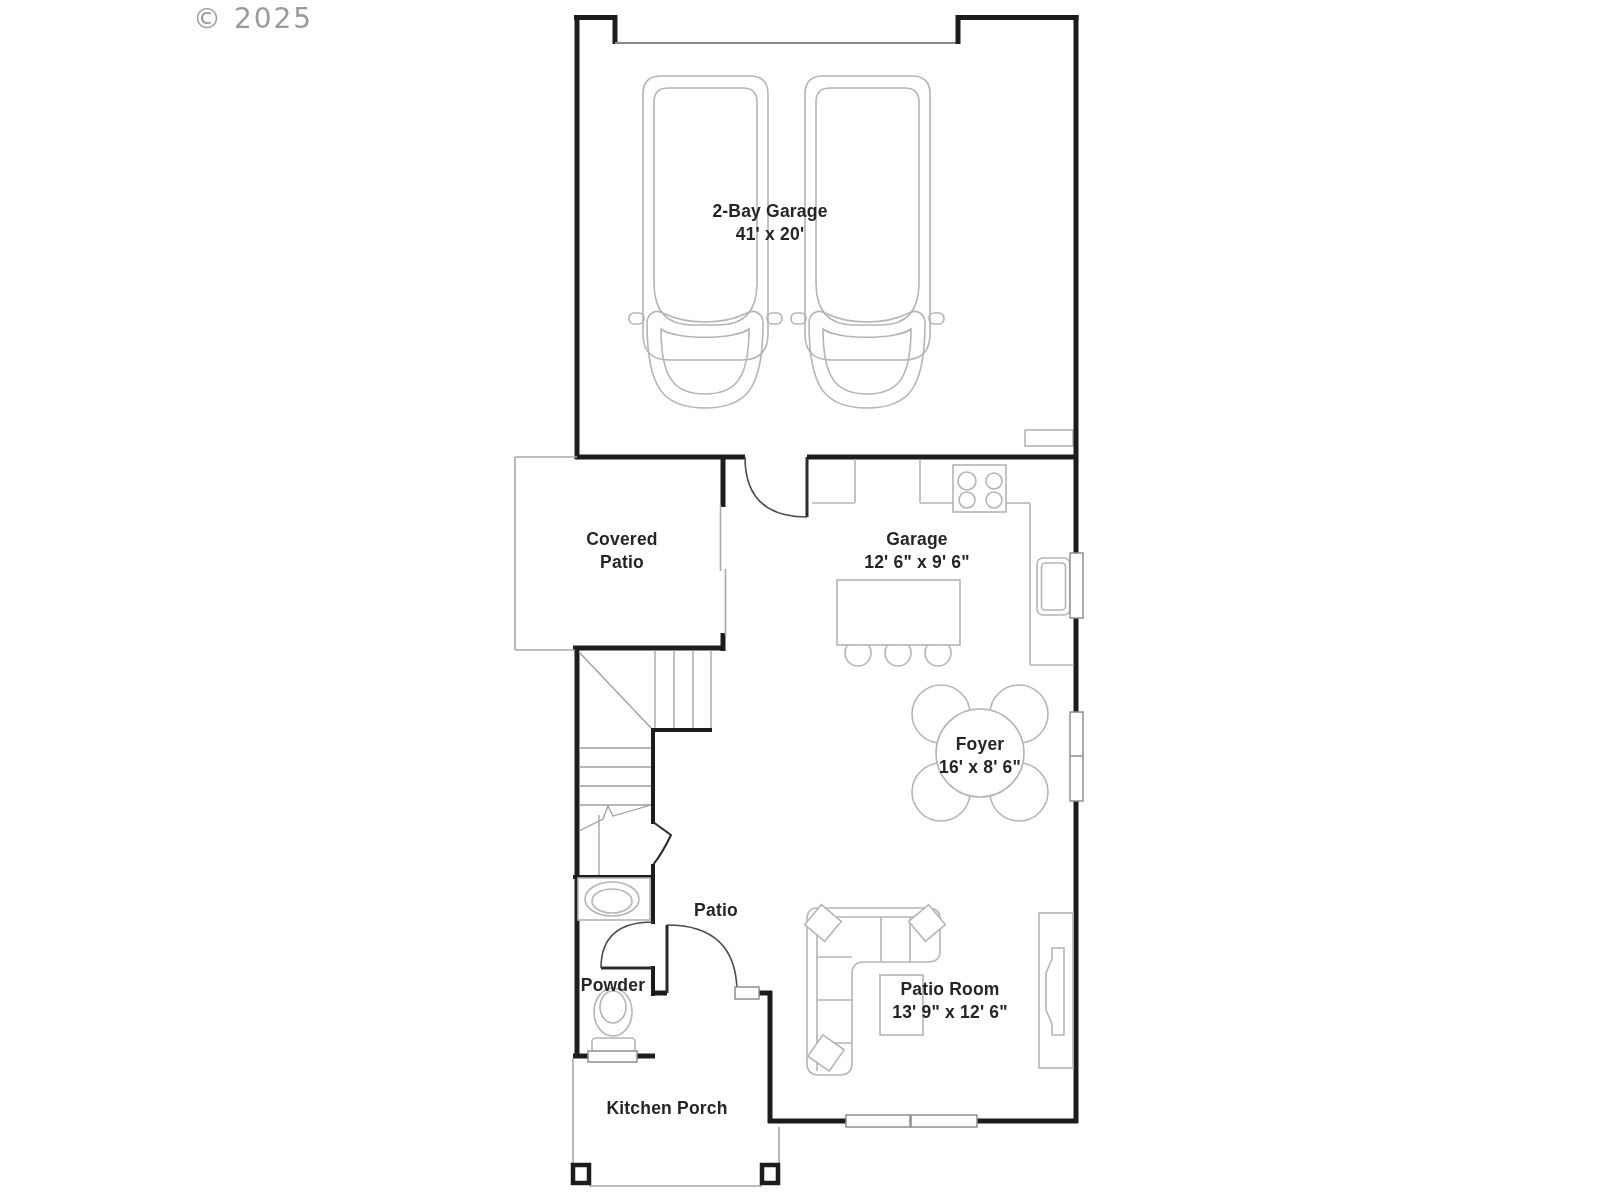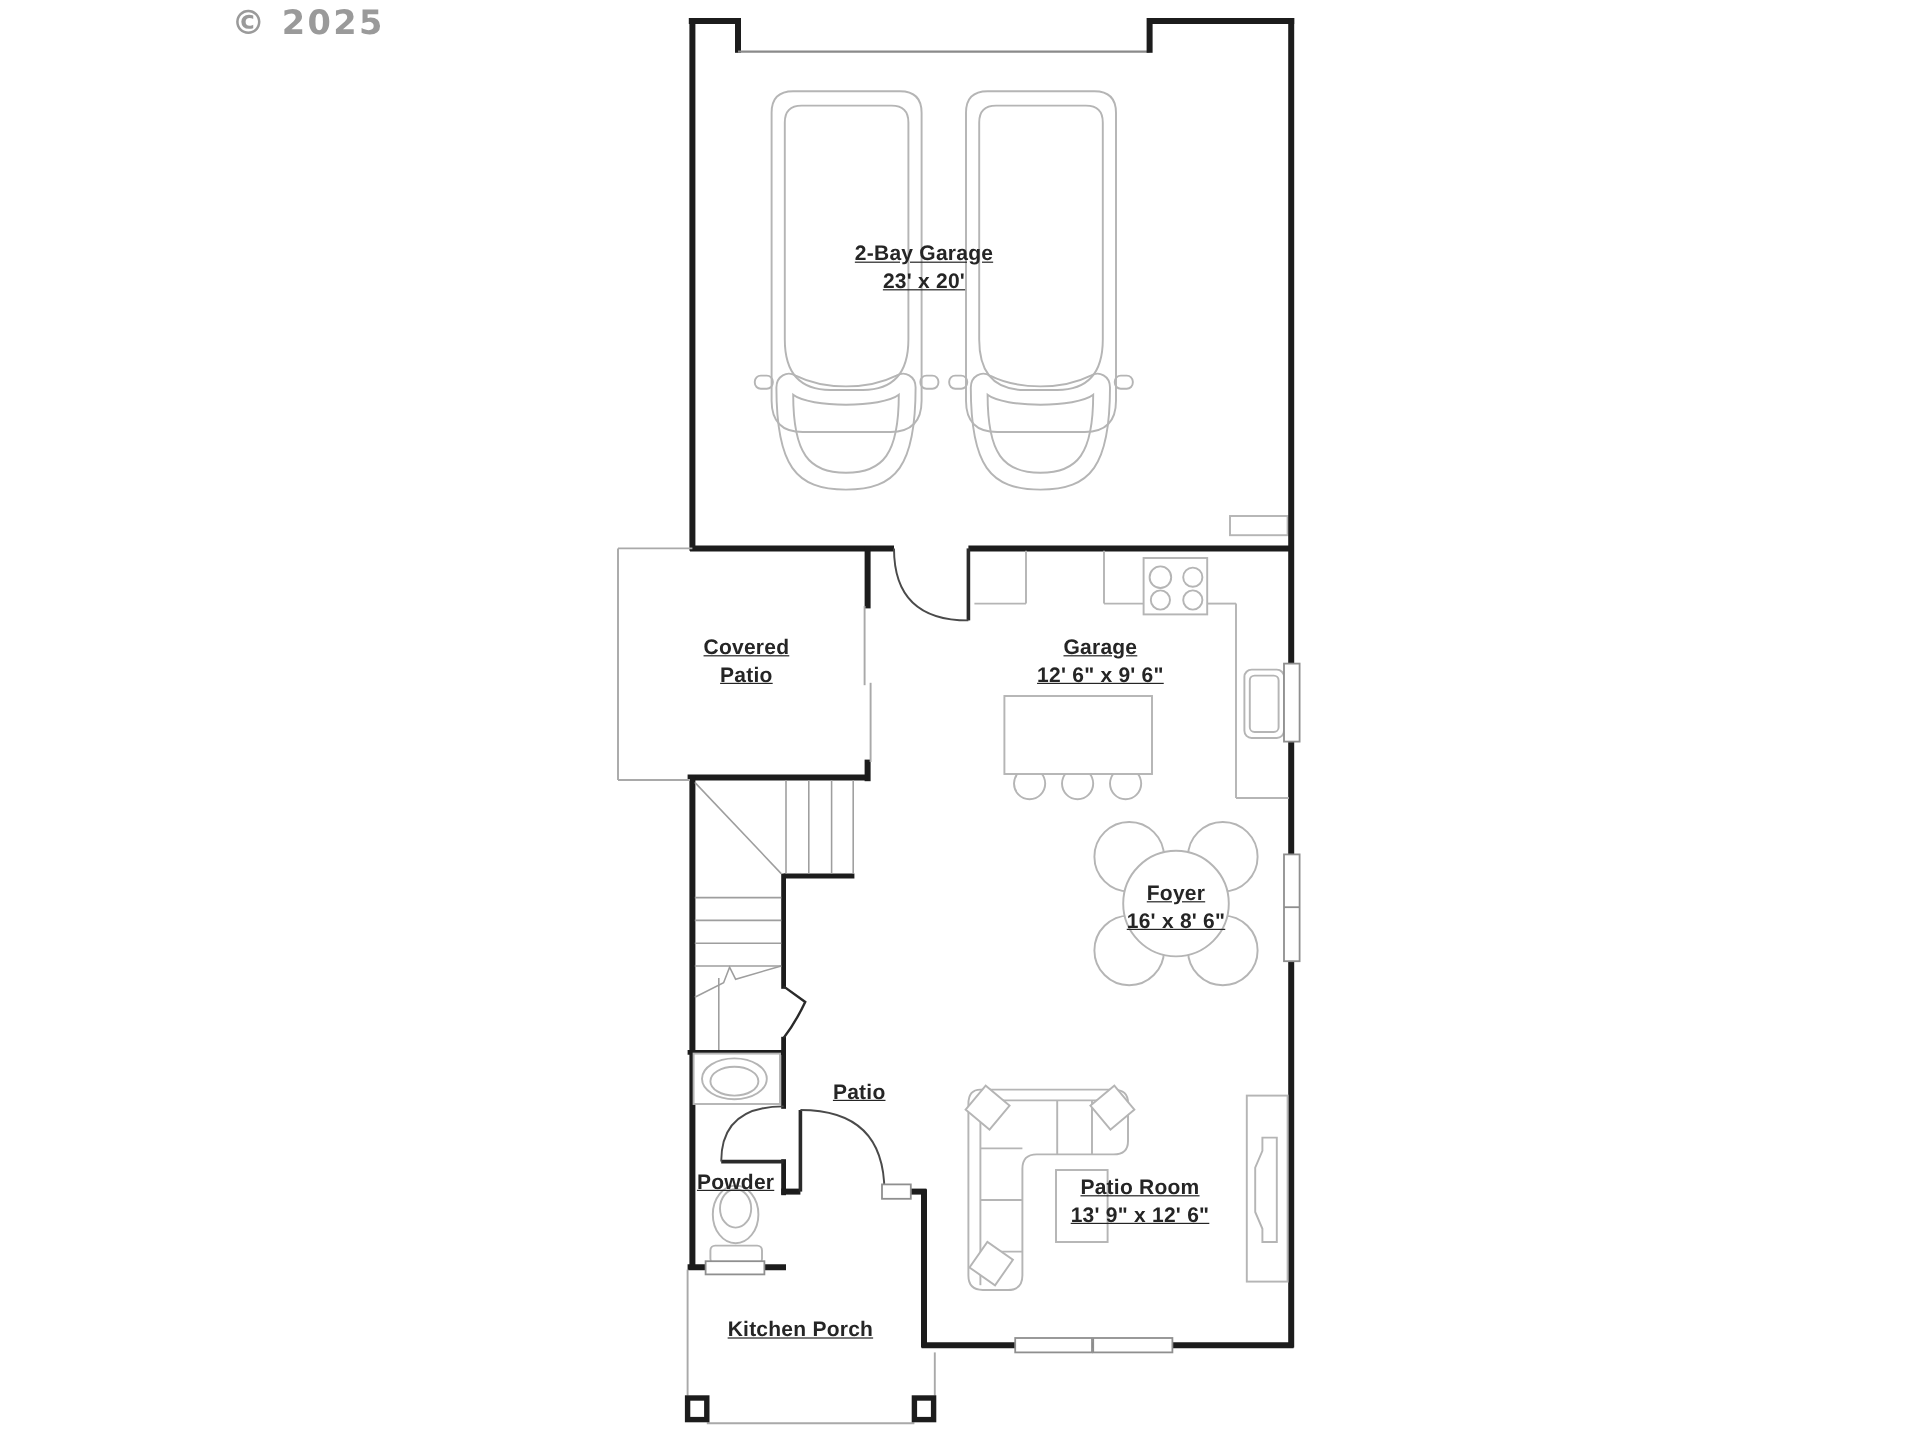--- a/index.html
+++ b/index.html
@@ -16,23 +16,23 @@
   .arc{stroke:#4a4a4a;stroke-width:1.6;fill:none;}
   .fx{stroke:var(--fixture);stroke-width:1.6;fill:none;}
   .fxw{stroke:var(--fixture);stroke-width:1.6;fill:#ffffff;}
   .tread{stroke:#9e9e9e;stroke-width:1.3;fill:none;}
   .out{stroke:var(--outline);stroke-width:1.6;fill:none;}
   .win{stroke:#8f8f8f;stroke-width:1.5;fill:#ffffff;}
   .gdoor{stroke:#8a8a8a;stroke-width:2;fill:none;}
   .post{stroke:var(--wall);stroke-width:4.5;fill:#ffffff;}
   .lbl{position:absolute;transform:translate(-50%,-50%);text-align:center;
        font-weight:bold;font-size:17.5px;line-height:23px;color:var(--text);
-       letter-spacing:.2px;white-space:nowrap;text-decoration:underline;}
+       letter-spacing:.2px;white-space:nowrap;}
   .lbl.wrap{white-space:normal;width:112px;}
-  .watermark{position:absolute;left:193px;top:2px;font-weight:bold;font-size:28px;
+  .watermark{position:absolute;left:193px;top:2px;font-weight:normal;font-size:28px;
        color:var(--watermark);letter-spacing:2px;font-family:"DejaVu Sans",sans-serif;}
 </style>
 </head>
 <body>
 
 <svg width="1600" height="1200" viewBox="0 0 1600 1200">
 
   <defs>
     <g id="car">
       <path d="M 18,0 H 107 Q 125,0 125,18 V 258 Q 125,284 99,284 H 26 Q 0,284 0,258 V 18 Q 0,0 18,0 Z"></path>
@@ -200,21 +200,21 @@
     <rect x="846" y="1115" width="64" height="12" class="win"></rect>
     <rect x="911" y="1115" width="66" height="12" class="win"></rect>
     <rect x="588" y="1051" width="49" height="11" class="win"></rect>
   </g>
 </svg>
 
 <div class="watermark">© 2025</div>
 
 <div class="lbl" style="left:770px;top:223px">
   <div>2-Bay Garage</div>
-  <div>23' x 20'</div>
+  <div>41' x 20'</div>
 </div>
 
 <div class="lbl wrap" style="left:622px;top:551px">
   <div>Covered Patio</div>
 </div>
 
 <div class="lbl" style="left:917px;top:551px">
   <div>Garage</div>
   <div>12' 6" x 9' 6"</div>
 </div>

